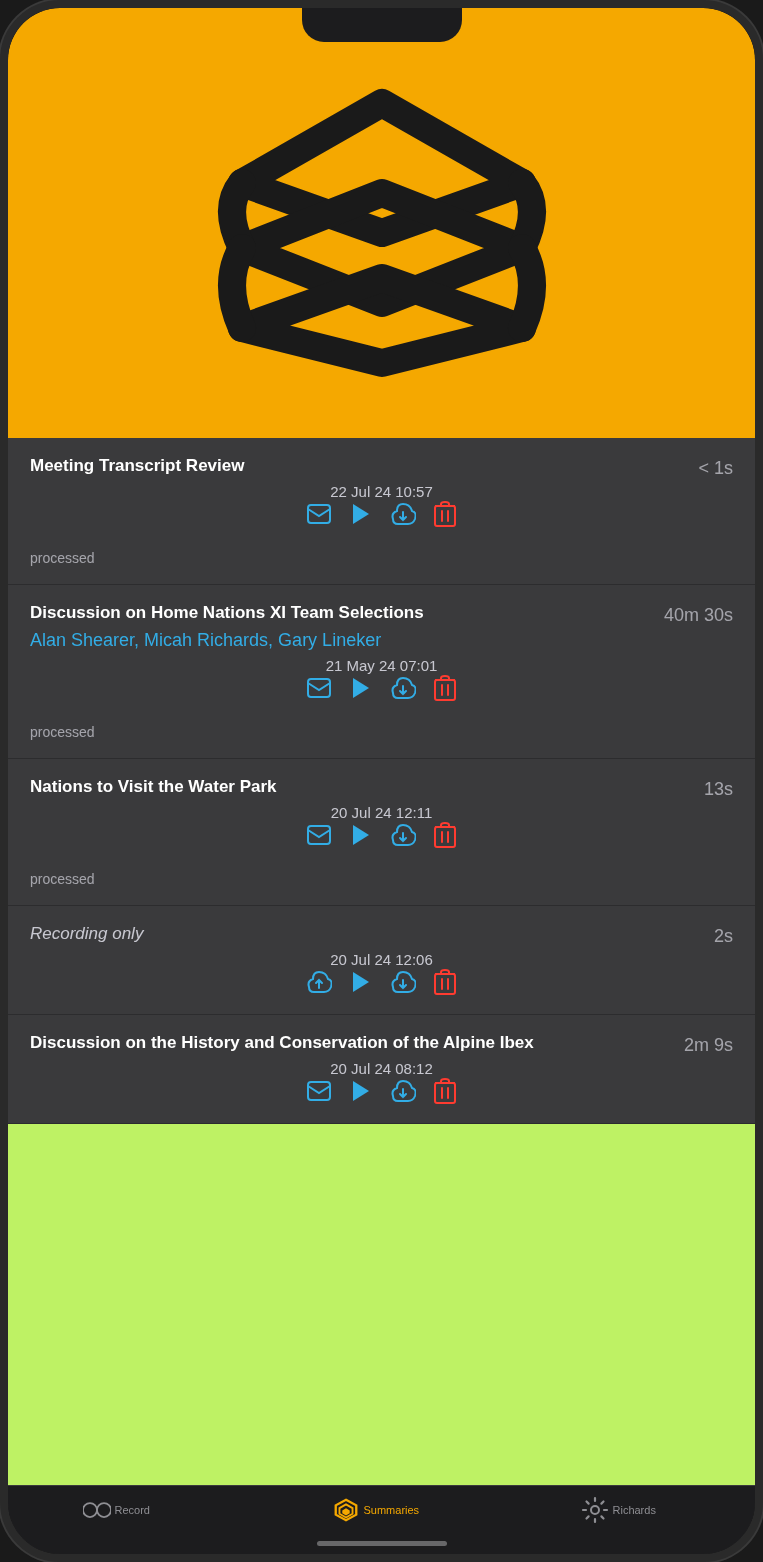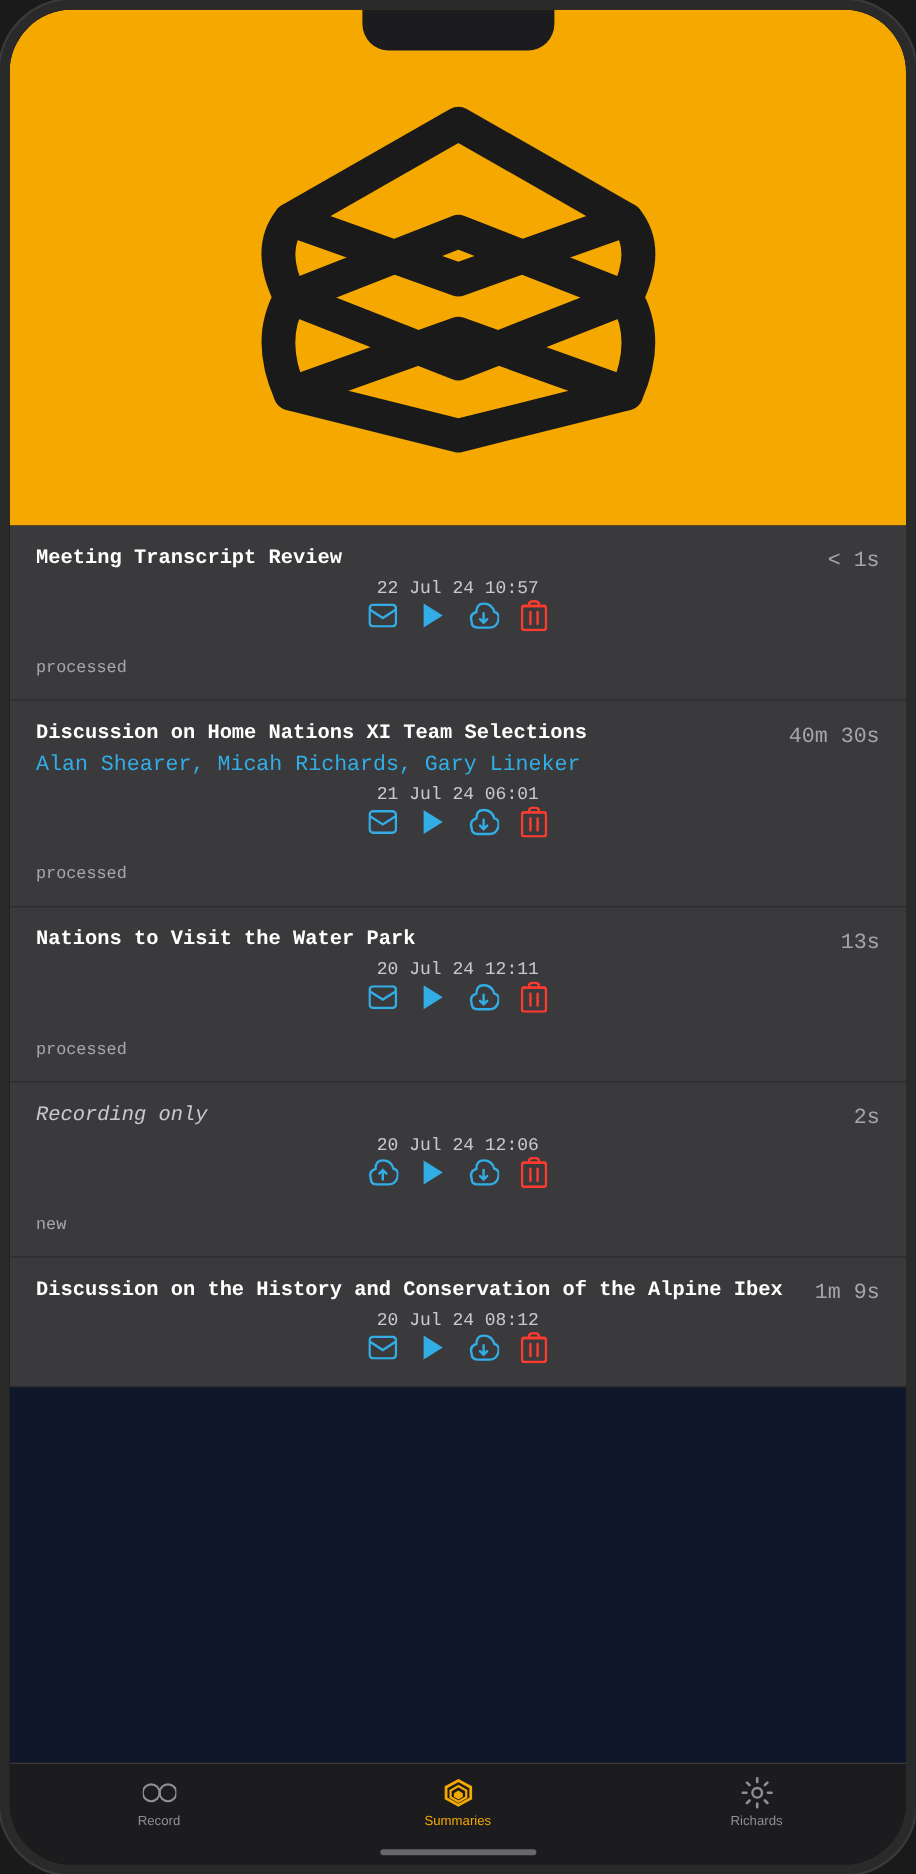--- a/index.html
+++ b/index.html
@@ -51,22 +51,21 @@
       flex-shrink: 0;
     }
     .app-logo {
       width: 340px;
       height: 340px;
     }
     
     .list-area {
       flex: 1;
       overflow: hidden;
-      background: #0f172a;
-      font-family: Liberation Mono, monospace;
+      background: #bef264;
     }
     .record-item {
       background: #3a3a3c;
       margin: 0;
       padding: 18px 22px;
       border-bottom: 1px solid #2c2c2e;
     }
     .record-item-header {
       display: flex;
       justify-content: space-between;
@@ -135,21 +134,21 @@
       background: #1c1c1e;
       border-top: 1px solid #3a3a3c;
       padding: 10px 0 30px;
       display: flex;
       justify-content: space-around;
       align-items: flex-start;
       flex-shrink: 0;
     }
     .tab-item {
       display: flex;
-      flex-direction: column;
+      flex-direction: row;
       align-items: center;
       gap: 4px;
       cursor: pointer;
       width: 100px;
     }
     .tab-icon {
       width: 28px;
       height: 28px;
       display: flex;
       align-items: center;
@@ -236,21 +235,21 @@
         <div class="record-status">processed</div>
       </div>
 
       <div class="record-item">
         <div class="record-item-header">
           <span class="record-title">Discussion on Home Nations XI Team Selections</span>
           <span class="record-duration">40m 30s</span>
         </div>
         <div class="record-speakers">Alan Shearer, Micah Richards, Gary Lineker</div>
         <div class="record-meta-row">
-          <span class="record-date">21 Jul 24 06:01</span>
+          <span class="record-date">21 May 24 07:01</span>
           <div class="record-actions">
             <div class="icon-btn icon-mail">
               <svg width="24" height="20" viewBox="0 0 24 20" fill="none">
                   <rect x="1" y="1" width="22" height="18" rx="3" stroke="#32ade6" stroke-width="2"></rect>
                   <path d="M1 5l11 7 11-7" stroke="#32ade6" stroke-width="2"></path>
                 </svg>
             </div>
             <div class="icon-btn icon-play">
               <svg width="20" height="24" viewBox="0 0 20 24" fill="#32ade6">
                   <polygon points="2,2 18,12 2,22"></polygon>
@@ -341,27 +340,26 @@
             <div class="icon-btn icon-trash">
               <svg width="22" height="26" viewBox="0 0 22 26" fill="none">
                   <rect x="1" y="5" width="20" height="20" rx="2" stroke="#ff3b30" stroke-width="2"></rect>
                   <path d="M7 5 V3 Q7 1 11 1 Q15 1 15 3 V5" stroke="#ff3b30" stroke-width="2"></path>
                   <path d="M1 5 H21" stroke="#ff3b30" stroke-width="2"></path>
                   <path d="M8 10 V20 M14 10 V20" stroke="#ff3b30" stroke-width="2" stroke-linecap="round"></path>
                 </svg>
             </div>
           </div>
         </div>
-        <div class="record-status">new</div>
       </div>
 
       <div class="record-item">
         <div class="record-item-header">
           <span class="record-title">Discussion on the History and Conservation of the Alpine Ibex</span>
-          <span class="record-duration">1m 9s</span>
+          <span class="record-duration">2m 9s</span>
         </div>
         <div class="record-meta-row">
           <span class="record-date">20 Jul 24 08:12</span>
           <div class="record-actions">
             <div class="icon-btn icon-mail">
               <svg width="24" height="20" viewBox="0 0 24 20" fill="none">
                   <rect x="1" y="1" width="22" height="18" rx="3" stroke="#32ade6" stroke-width="2"></rect>
                   <path d="M1 5l11 7 11-7" stroke="#32ade6" stroke-width="2"></path>
                 </svg>
             </div>

